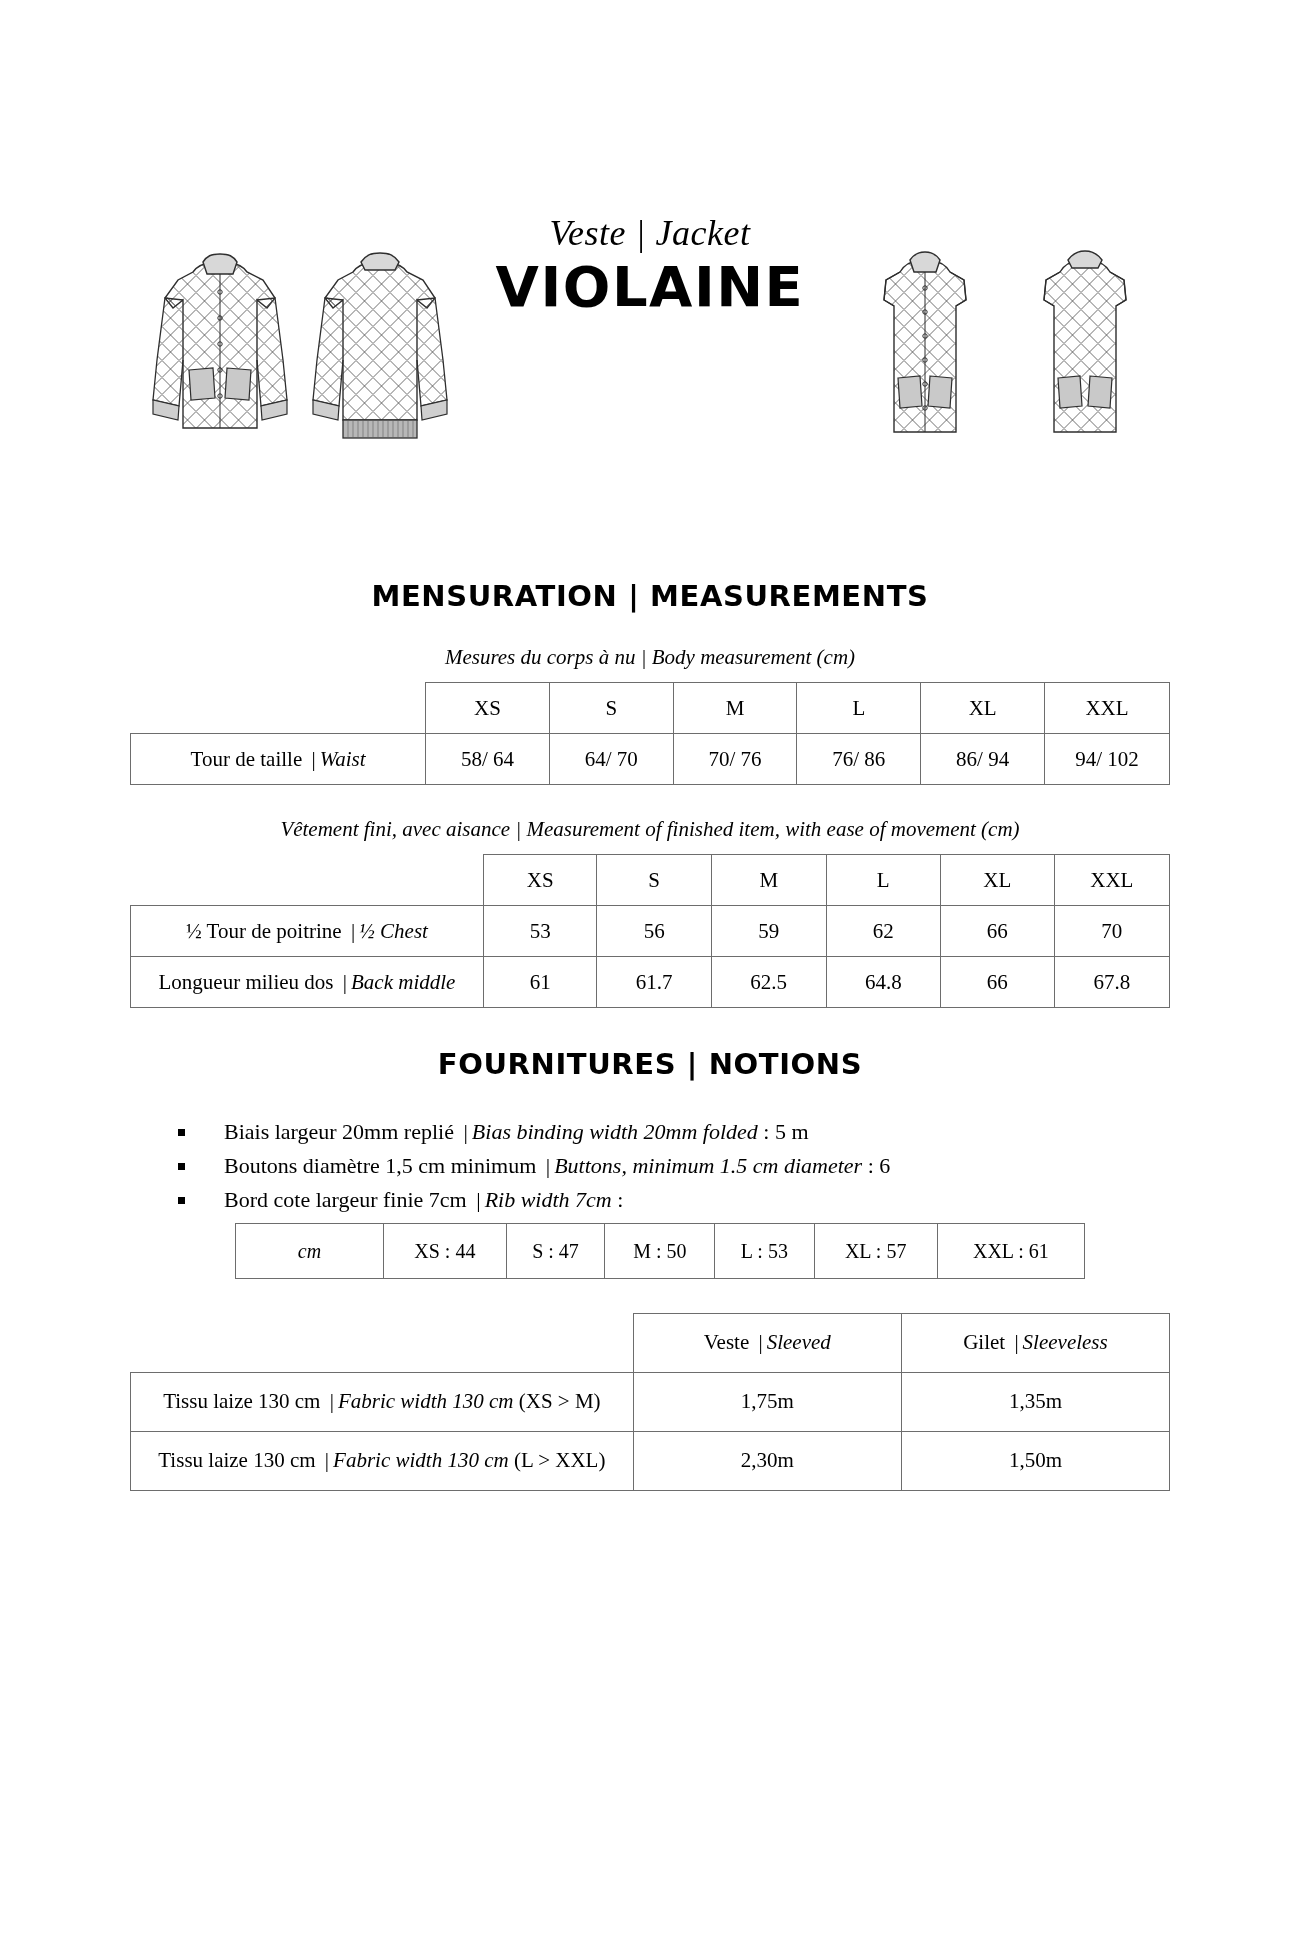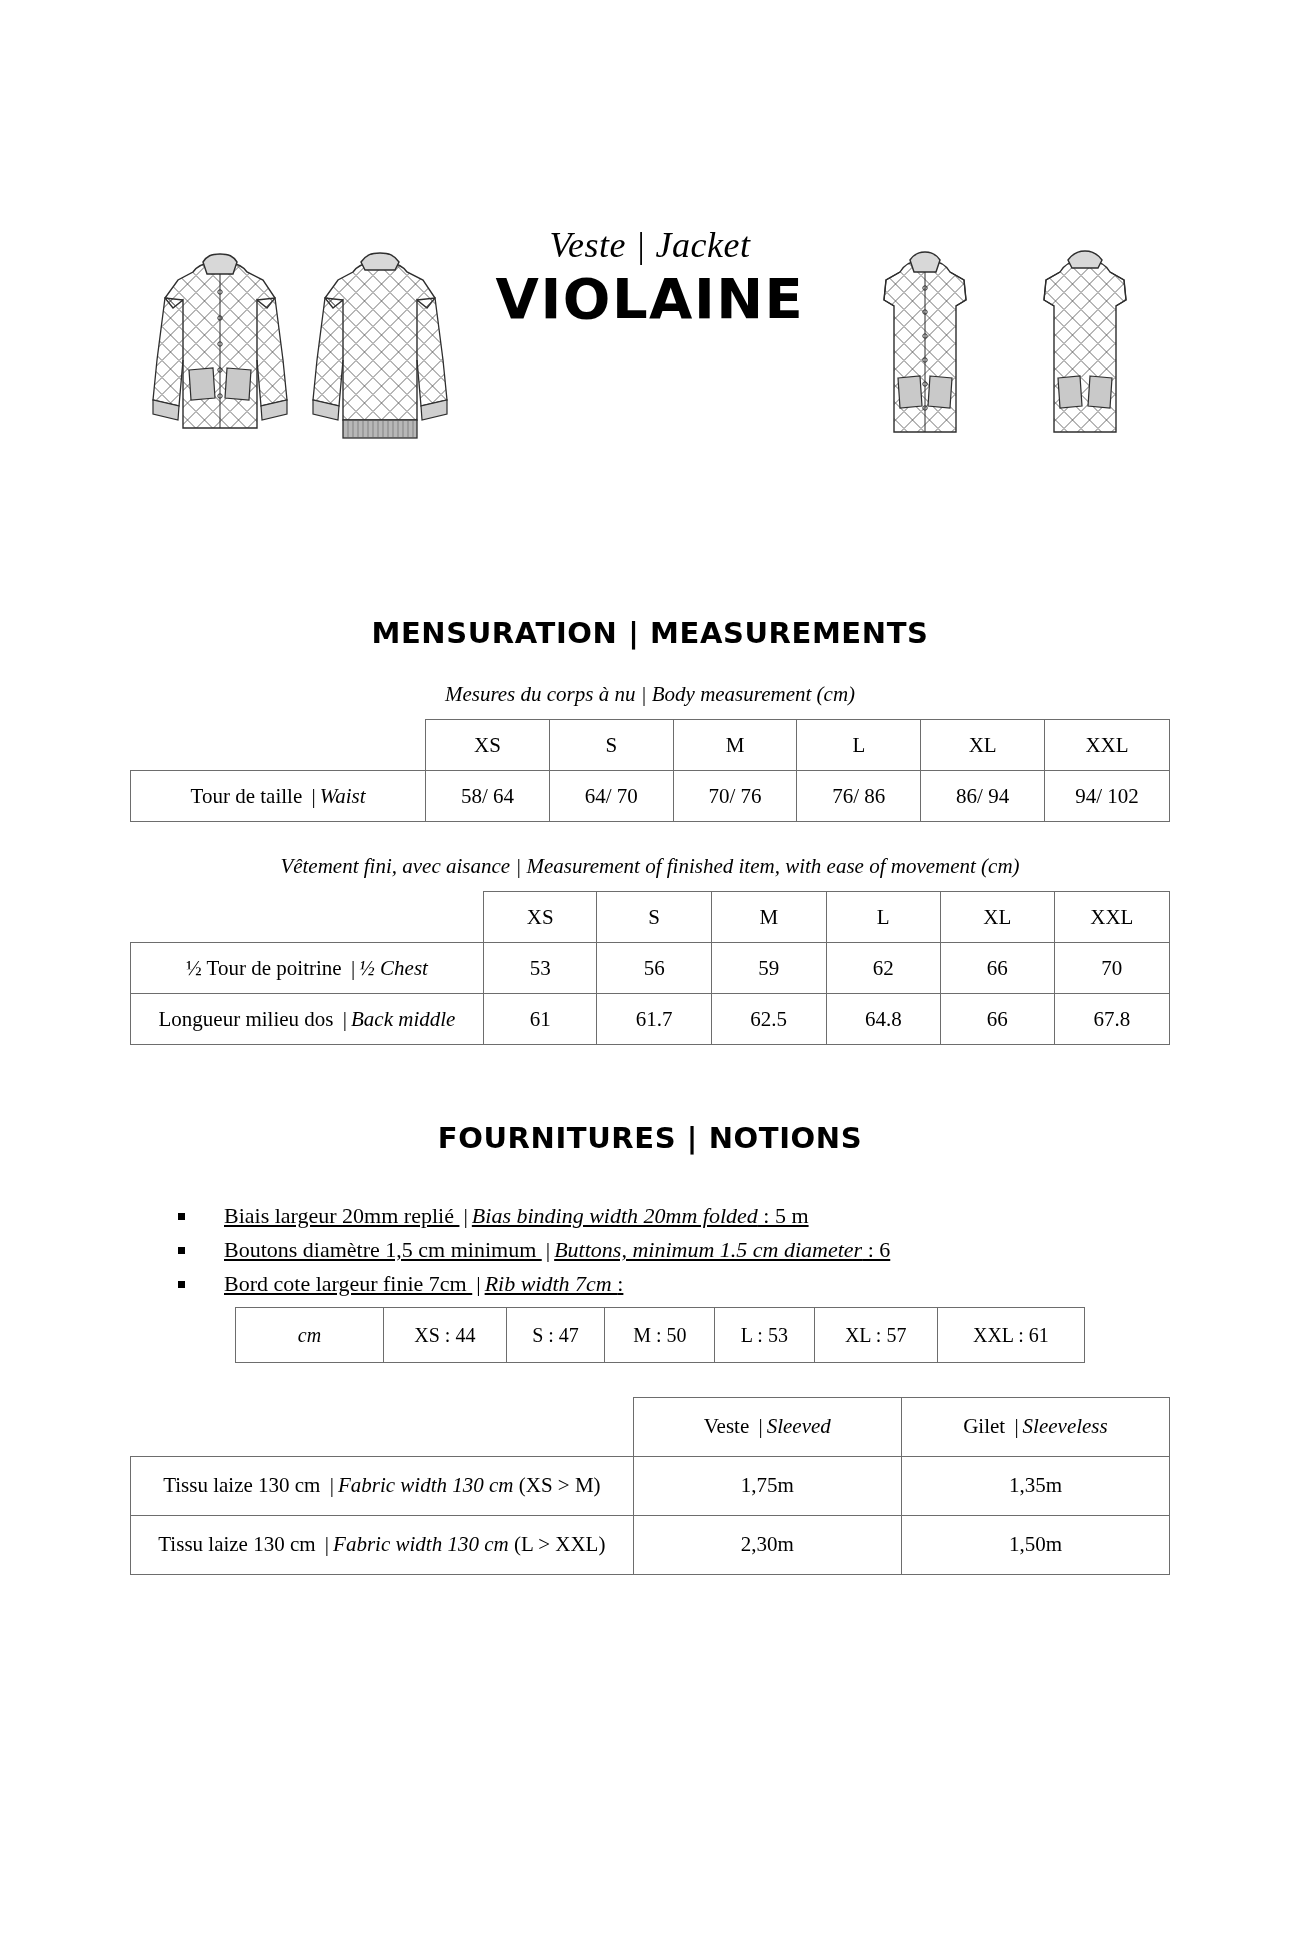--- a/index.html
+++ b/index.html
@@ -26,21 +26,21 @@
   
   .hero {
     position: relative;
     height: 330px;
     margin-top: 210px;
   }
   .title-block {
     position: absolute;
     left: 0;
     right: 0;
-    top: 12px;
+    top: 0;
     text-align: center;
     z-index: 5;
   }
   .title-sub {
     font-family: "Liberation Serif", "DejaVu Serif", serif;
     font-style: italic;
     font-size: 36px;
     line-height: 46px;
     letter-spacing: 0.5px;
   }
@@ -74,21 +74,21 @@
     line-height: 40px;
   }
 
   
   .section-heading {
     text-align: center;
     font-family: "DejaVu Sans", "Liberation Sans", sans-serif;
     font-weight: 700;
     font-size: 29px;
     letter-spacing: 0.6px;
-    margin-top: 76px;
+    margin-top: 39px;
   }
   .caption {
     text-align: center;
     font-style: italic;
     font-size: 21px;
     margin-top: 32px;
     margin-bottom: 12px;
   }
 
   
@@ -121,23 +121,22 @@
   .t-body { margin-top: 0; }
   .t-body .label-col { width: 290px; }
   .t-body .size-col  { width: 117px; }
 
   
   .t-finished .label-col { width: 345px; }
   .t-finished .size-col  { width: 110px; }
 
   
   .notions {
-    margin-top: 44px;
+    margin-top: 34px;
     padding-left: 38px;
-    text-decoration: underline;
   }
   .bullet-line {
     font-size: 22px;
     line-height: 34px;
     position: relative;
     padding-left: 56px;
   }
   .bullet-line .sq {
     position: absolute;
     left: 10px;

